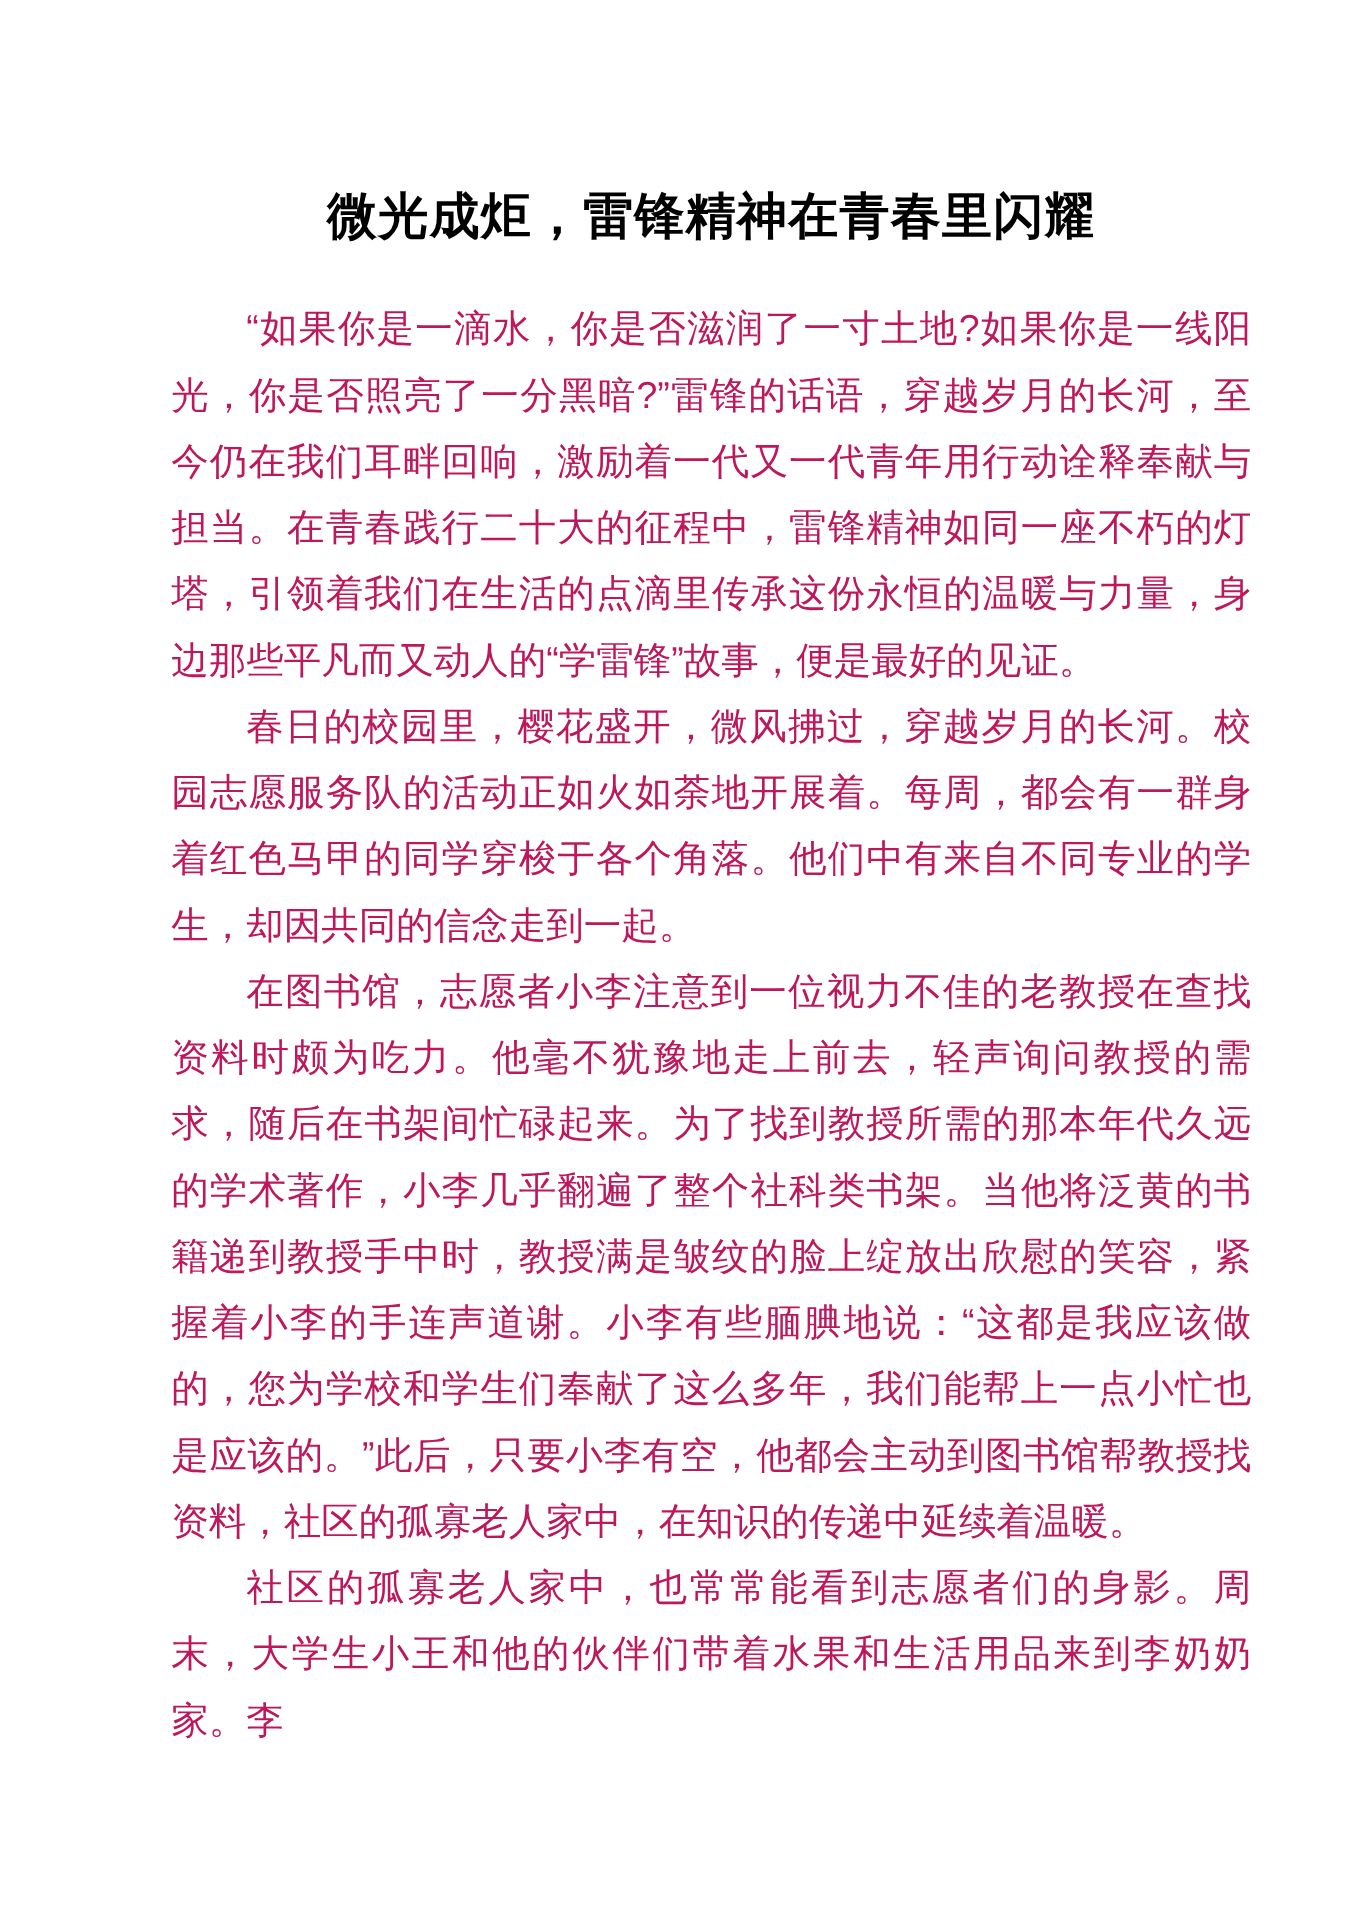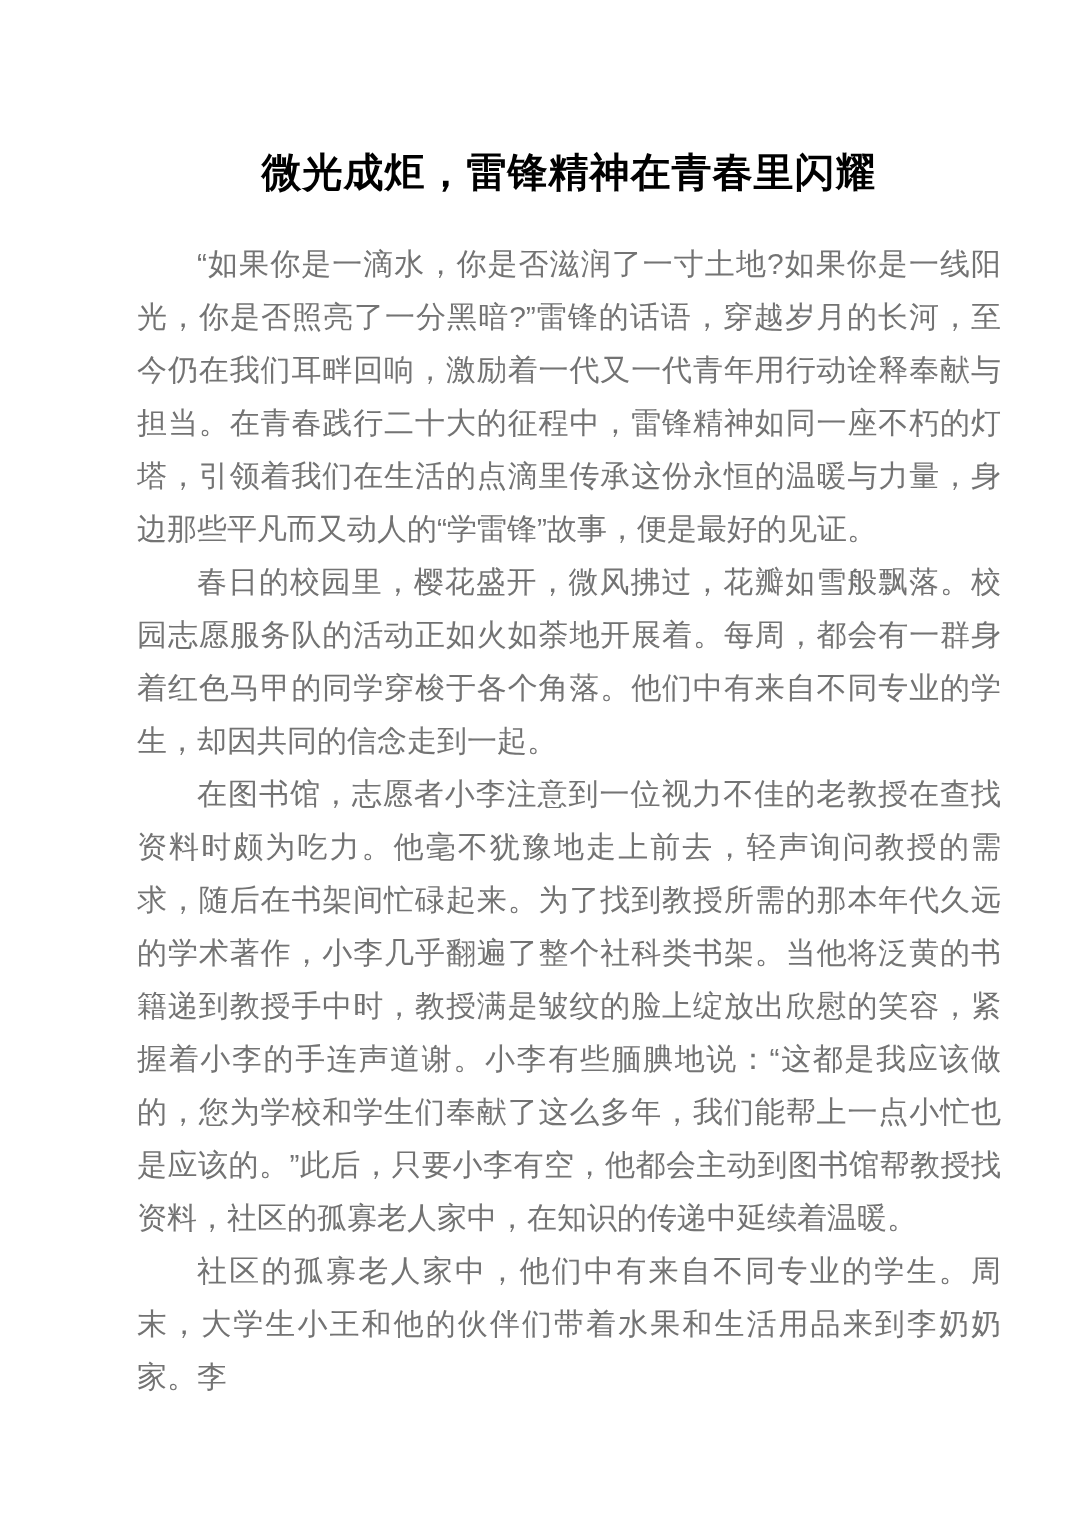--- a/index.html
+++ b/index.html
@@ -35,29 +35,29 @@
     margin-top: 34px;
   }
   .doc-body p {
     margin: 0;
     font-family: "Liberation Sans", sans-serif;
     font-size: 30px;
     line-height: 53px;
     text-align: justify;
     text-justify: inter-ideograph;
     text-indent: 2em;
-    color: #737373;
+    color: #be185d;
     word-break: break-all;
   }
 </style>
 </head>
 <body>
 
 <div class="page">
   <h1 class="doc-title">微光成炬，雷锋精神在青春里闪耀</h1>
 
   <div class="doc-body">
     <p>“如果你是一滴水，你是否滋润了一寸土地?如果你是一线阳光，你是否照亮了一分黑暗?”雷锋的话语，穿越岁月的长河，至今仍在我们耳畔回响，激励着一代又一代青年用行动诠释奉献与担当。在青春践行二十大的征程中，雷锋精神如同一座不朽的灯塔，引领着我们在生活的点滴里传承这份永恒的温暖与力量，身边那些平凡而又动人的“学雷锋”故事，便是最好的见证。</p>
-    <p>春日的校园里，樱花盛开，微风拂过，花瓣如雪般飘落。校园志愿服务队的活动正如火如荼地开展着。每周，都会有一群身着红色马甲的同学穿梭于各个角落。他们中有来自不同专业的学生，却因共同的信念走到一起。</p>
+    <p>春日的校园里，樱花盛开，微风拂过，穿越岁月的长河。校园志愿服务队的活动正如火如荼地开展着。每周，都会有一群身着红色马甲的同学穿梭于各个角落。他们中有来自不同专业的学生，却因共同的信念走到一起。</p>
     <p>在图书馆，志愿者小李注意到一位视力不佳的老教授在查找资料时颇为吃力。他毫不犹豫地走上前去，轻声询问教授的需求，随后在书架间忙碌起来。为了找到教授所需的那本年代久远的学术著作，小李几乎翻遍了整个社科类书架。当他将泛黄的书籍递到教授手中时，教授满是皱纹的脸上绽放出欣慰的笑容，紧握着小李的手连声道谢。小李有些腼腆地说：“这都是我应该做的，您为学校和学生们奉献了这么多年，我们能帮上一点小忙也是应该的。”此后，只要小李有空，他都会主动到图书馆帮教授找资料，社区的孤寡老人家中，在知识的传递中延续着温暖。</p>
-    <p>社区的孤寡老人家中，他们中有来自不同专业的学生。周末，大学生小王和他的伙伴们带着水果和生活用品来到李奶奶家。李</p>
+    <p>社区的孤寡老人家中，也常常能看到志愿者们的身影。周末，大学生小王和他的伙伴们带着水果和生活用品来到李奶奶家。李</p>
   </div>
 </div>
 
 </body></html>

